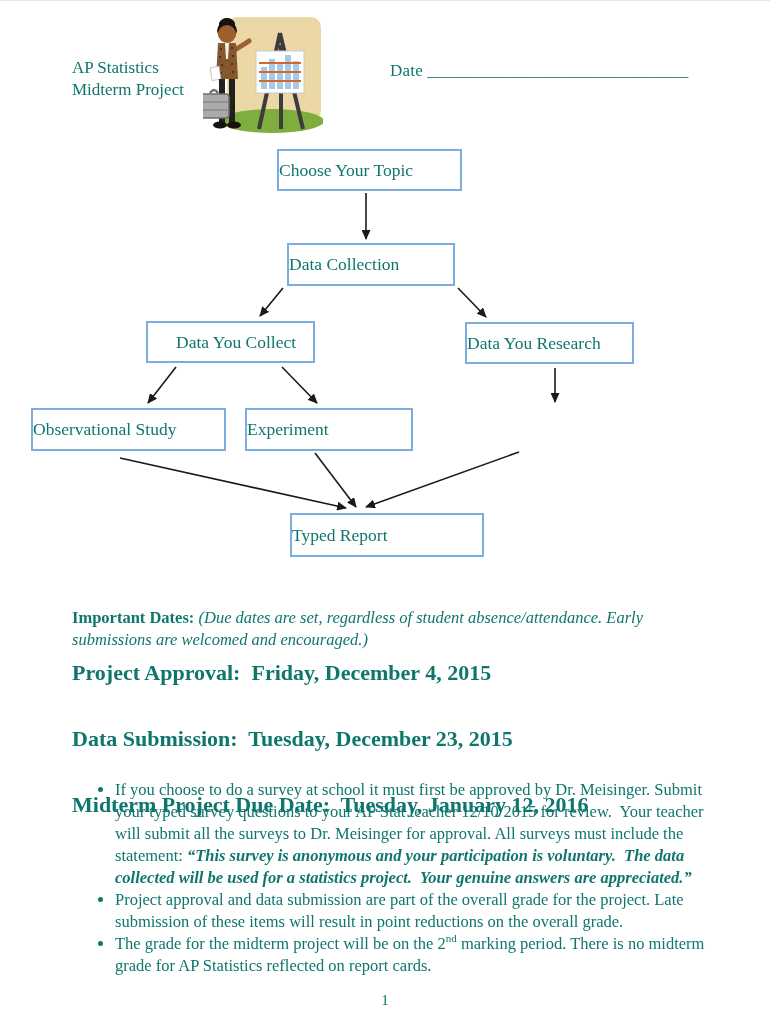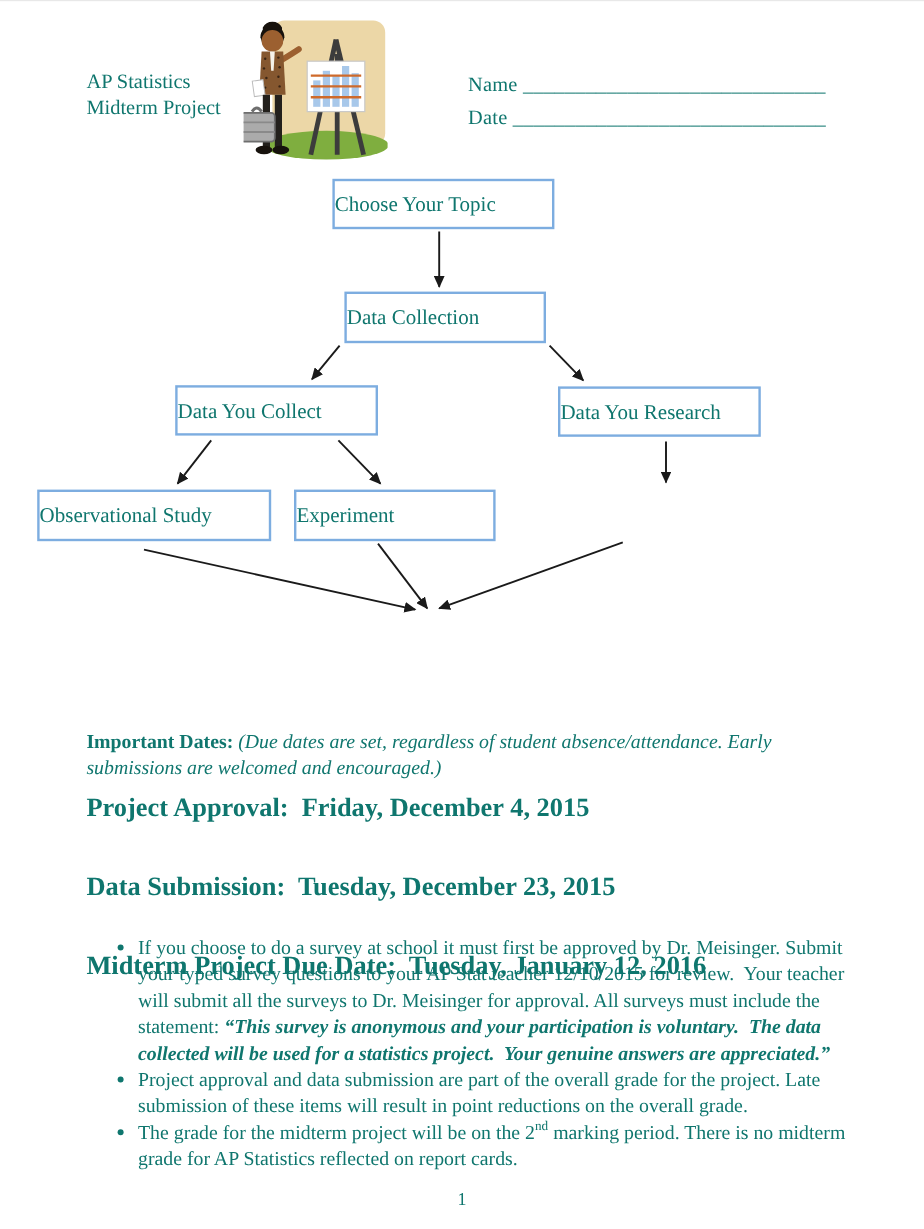--- a/index.html
+++ b/index.html
@@ -37,21 +37,21 @@
     position:absolute;
     border:2px solid #7dade0;
     background:#fff;
     display:flex; align-items:center; justify-content:flex-start;
     font-size:17.5px;
     box-sizing:border-box;
     text-align:center;
   }
   .fc-choose     { left:277px; top:148px; width:185px; height:42px; }
   .fc-collection { left:287px; top:242px; width:168px; height:43px; }
-  .fc-collect    { left:146px; top:320px; width:169px; height:42px; }
+  .fc-collect    { left:146px; top:320px; width:169px; height:42px;padding-left:28px; }
   .fc-research   { left:465px; top:321px; width:169px; height:42px; }
   .fc-obs        { left:31px;  top:407px; width:195px; height:43px; }
   .fc-exp        { left:245px; top:407px; width:168px; height:43px; }
   .fc-existing   { left:470px; top:406px; width:167px; height:43px; }
   .fc-report     { left:290px; top:512px; width:194px; height:44px; }
   
   .intro {
     position:absolute; left:72px; top:589px; width:634px;
     font-size:16.5px; line-height:22px;
   }
@@ -144,21 +144,20 @@
 
     <g>
       <path d="M7 78 q4 -6 8 0" stroke="#6e6e6e" stroke-width="2.5" fill="none"></path>
       <rect x="-4" y="79" width="30" height="24" rx="3" fill="#ababab" stroke="#6e6e6e" stroke-width="1.5"></rect>
       <line x1="-4" y1="87" x2="26" y2="87" stroke="#8a8a8a" stroke-width="1.5"></line>
       <line x1="-4" y1="95" x2="26" y2="95" stroke="#8a8a8a" stroke-width="1.5"></line>
     </g>
   </svg>
 
   <div class="header-right">
-    <div><span>Name </span><span>_____________________________</span></div>
     <div><span>Date </span><span>______________________________</span></div>
   </div>
 
   <svg class="arrows" viewBox="0 0 770 1024" aria-hidden="true">
     <defs>
       <marker id="ah" markerWidth="11" markerHeight="9" refX="9" refY="4.5" orient="auto" markerUnits="userSpaceOnUse">
         <path d="M0,0 L10,4.5 L0,9 z" fill="#1a1a1a"></path>
       </marker>
     </defs>
     <g stroke="#1a1a1a" stroke-width="1.6" fill="none">
@@ -185,20 +184,23 @@
   </div>
   <div class="fc-box fc-obs">
     <span>Observational Study</span>
   </div>
   <div class="fc-box fc-research">
     <span>Data You Research</span>
   </div>
   <div class="fc-box fc-exp">
     <span>Experiment</span>
   </div>
+  <div class="fc-box fc-report">
+    <span>Typed Report</span>
+  </div>
 
   <p class="intro"><span class="head">Important Dates: </span><span class="note">(Due dates are set, regardless of student absence/attendance. Early submissions are welcomed and encouraged.)</span></p>
 
   <div class="dates">
     <div>Project Approval:  Friday, December 4, 2015</div>
     <div>Data Submission:  Tuesday, December 23, 2015</div>
     <div>Midterm Project Due Date:  Tuesday, January 12, 2016</div>
   </div>
 
   <div class="bullets">

